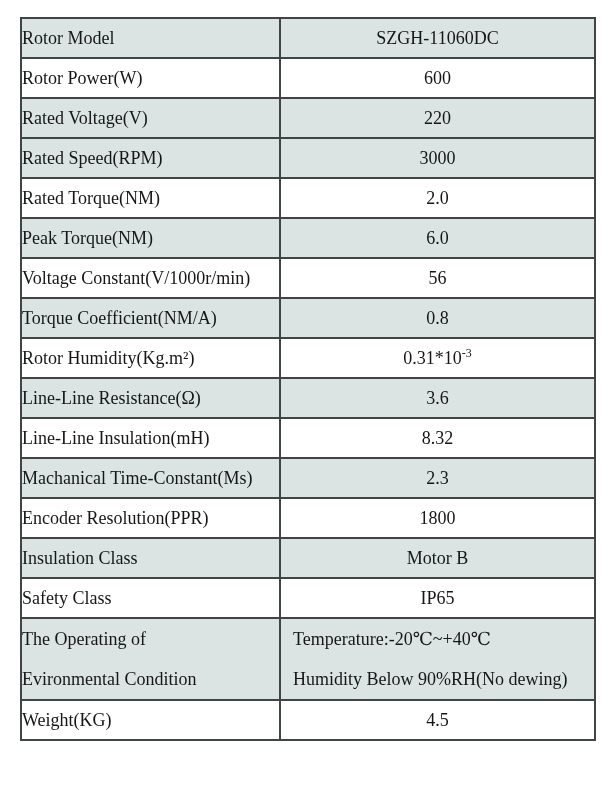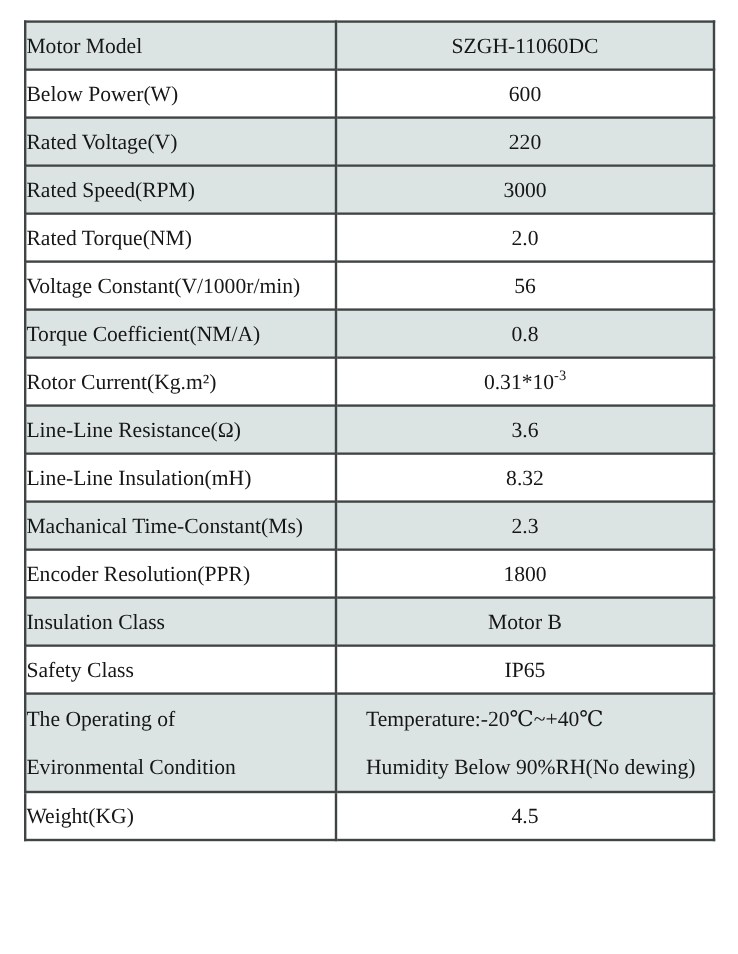--- a/index.html
+++ b/index.html
@@ -32,69 +32,73 @@
     color: var(--text, #161616);
     vertical-align: middle;
     padding: 0;
     overflow: hidden;
   }
   tr.spec-row { height: 40px; background: var(--white-row, #ffffff); }
   tr.spec-row.shaded { background: var(--shaded-row, #dce3e3); }
   tr.spec-row.tall { height: 80px; }
   td.label-cell { padding-left: 12px; text-align: left; }
   td.value-cell { text-align: center; }
-  td.value-cell.left { text-align: left; padding-left: 24px; }
+  td.value-cell.left { text-align: left; padding-left: 12px; }
   span.small { font-size: 18px; }
   sup { font-size: 12px; line-height: 0; }
   td.multiline div {
     height: 40px;
     display: flex;
     align-items: center;
   }
 </style>
 </head>
 <body style="background: rgb(255, 255, 255);">
 
 <div class="page">
   <table class="spec">
     <colgroup>
       <col style="width:259px">
       <col style="width:315px">
     </colgroup>
     <tbody>
         <tr class="spec-row shaded">
-          <td class="label-cell"><span>Motor Model</span></td>
+          <td class="label-cell"><span>Rotor Model</span></td>
           <td class="value-cell"><span>SZGH-11060DC</span></td>
         </tr>
         <tr class="spec-row">
-          <td class="label-cell"><span>Below Power(W)</span></td>
+          <td class="label-cell"><span>Rotor Power(W)</span></td>
           <td class="value-cell"><span>600</span></td>
         </tr>
         <tr class="spec-row shaded">
           <td class="label-cell"><span>Rated Voltage(V)</span></td>
           <td class="value-cell"><span>220</span></td>
         </tr>
         <tr class="spec-row shaded">
           <td class="label-cell"><span>Rated Speed(RPM)</span></td>
           <td class="value-cell"><span>3000</span></td>
         </tr>
         <tr class="spec-row">
           <td class="label-cell"><span>Rated Torque(NM)</span></td>
           <td class="value-cell"><span>2.0</span></td>
         </tr>
+        <tr class="spec-row shaded">
+          <td class="label-cell"><span>Peak Torque(NM)</span></td>
+          <td class="value-cell"><span>6.0</span></td>
+        </tr>
         <tr class="spec-row">
           <td class="label-cell"><span>Voltage Constant</span><span class="small">(V/1000r/min)</span></td>
           <td class="value-cell"><span>56</span></td>
         </tr>
         <tr class="spec-row shaded">
           <td class="label-cell"><span>Torque Coefficient(NM/A)</span></td>
           <td class="value-cell"><span>0.8</span></td>
         </tr>
         <tr class="spec-row">
-          <td class="label-cell"><span>Rotor Current(Kg.m²)</span></td>
+          <td class="label-cell"><span>Rotor Humidity(Kg.m²)</span></td>
           <td class="value-cell"><span>0.31*10</span><sup>-3</sup></td>
         </tr>
         <tr class="spec-row shaded">
           <td class="label-cell"><span>Line-Line Resistance(Ω)</span></td>
           <td class="value-cell"><span>3.6</span></td>
         </tr>
         <tr class="spec-row">
           <td class="label-cell"><span>Line-Line Insulation(mH)</span></td>
           <td class="value-cell"><span>8.32</span></td>
         </tr>

